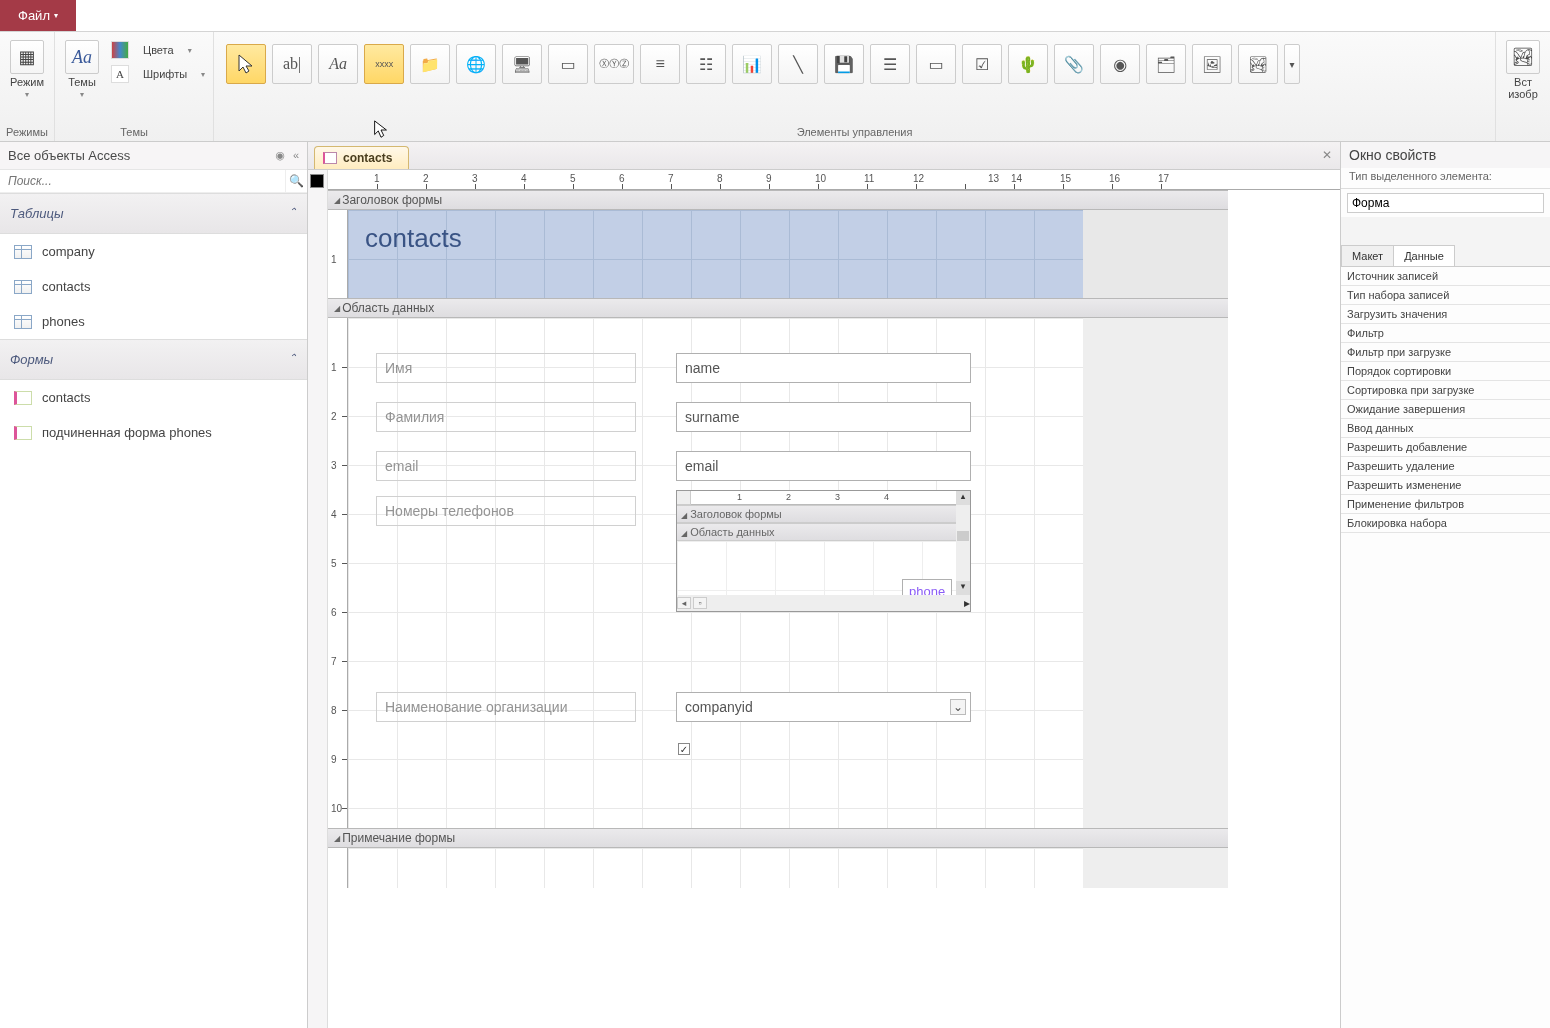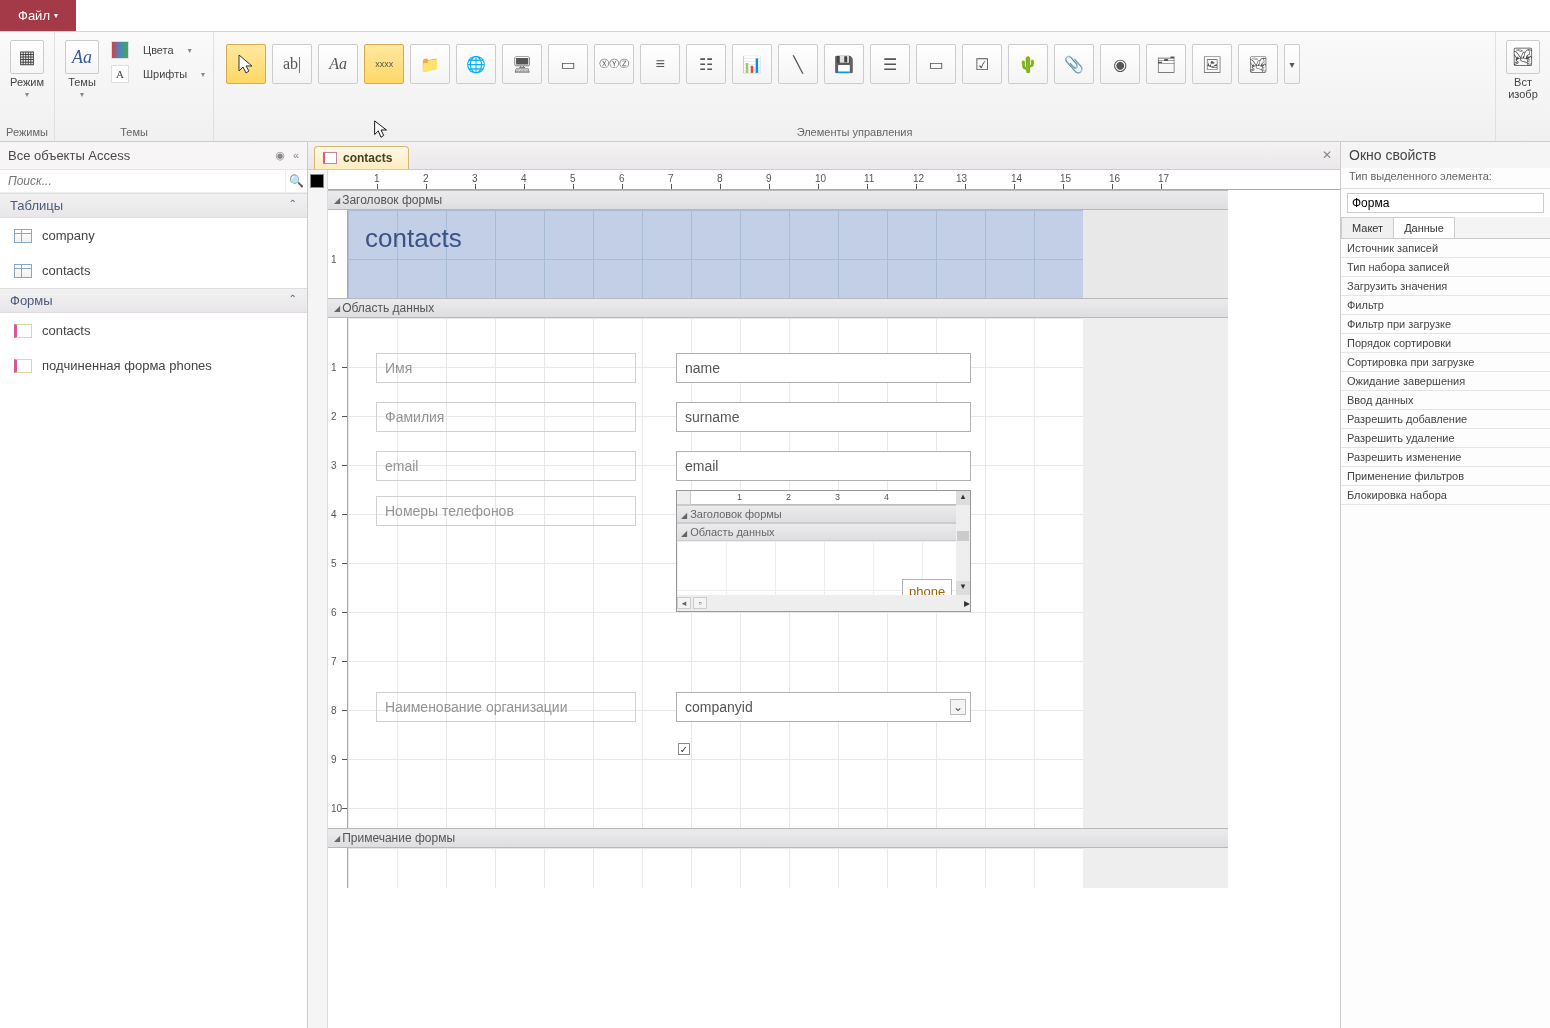--- a/index.html
+++ b/index.html
@@ -31,21 +31,21 @@
   .body-area { display: flex; height: calc(1028px - 32px - 110px); }
 
   
   .nav-pane { width: 308px; border-right: 1px solid #ccc; background: #fff; display:flex; flex-direction:column; }
   .nav-header { display:flex; align-items:center; justify-content:space-between; padding: 4px 8px; border-bottom: 1px solid #e6e6e6; background: #f7f5f6; height: 28px; text-align: right;}
   .nav-title { font-size: 13px; color:#4a4a4a; }
   .nav-hdr-icons { display:flex; gap:8px; color:#888; font-size: 11px;}
   .nav-search { display:flex; border-bottom: 1px solid #eee; }
   .nav-search input { flex:1; border:none; padding: 4px 8px; font-size: 12px; font-style: italic; color:#999; outline:none;}
   .nav-search .sbtn { width: 22px; border-left:1px solid #eee; display:flex;align-items:center;justify-content:center;color:#888;font-size:12px;cursor:pointer;}
-  .nav-section-hdr { background: linear-gradient(#f2f1f2,#e8e6e8); border-top:1px solid #ddd; border-bottom:1px solid #ddd; padding: 4px 10px; font-size: 13px; color:#4d5a7d; display:flex; justify-content:space-between; align-items:flex-start;}
+  .nav-section-hdr { background: linear-gradient(#f2f1f2,#e8e6e8); border-top:1px solid #ddd; border-bottom:1px solid #ddd; padding: 12px 10px; font-size: 13px; color:#4d5a7d; display:flex; justify-content:space-between; align-items:flex-start;font-style:italic;}
   .nav-item { display:flex; align-items:center; gap:10px; padding: 10px 14px; font-size: 13px; color:#444; cursor:pointer; }
   .nav-item .ni { width: 18px; height: 14px; }
   .ico-table { background: linear-gradient(#fff,#f0f0f0); border:1px solid #8aa7c7; position:relative;}
   .ico-table::before { content:""; position:absolute; top:3px; left:0; right:0; height:1px; background:#8aa7c7;}
   .ico-table::after { content:""; position:absolute; top:0; bottom:0; left:6px; width:1px; background:#8aa7c7;}
   .ico-form { background: #fff; border:1px solid #cda; border-left:3px solid #d59;}
   
   
   .design-area { flex:1; background: #fff; display:flex; flex-direction:column; position: relative;}
   .tab-strip { background: linear-gradient(#f4f2f3,#eae8ea); border-bottom: 1px solid #ccc; height: 28px; display:flex; align-items:flex-end; padding-left: 6px; position:relative;}
@@ -84,33 +84,33 @@
 
   
   .subform { position:absolute; border: 1px solid #999; background:#fff; width: 295px; }
   .subform .sf-scroll-v { position:absolute; right:0; top:0; bottom:16px; width:14px; background:#eee;}
   .subform .sf-scroll-v .thumb { position:absolute; top:40px; left:1px; right:1px; height:10px; background:#ccc;}
   .subform .sf-scroll-v .arr-up,.subform .sf-scroll-v .arr-dn{position:absolute;left:0;right:0;height:14px;background:#ddd;text-align:center;font-size:9px;}
   .sf-scroll-v .arr-up{top:0}.sf-scroll-v .arr-dn{bottom:0}
   .subform .sf-scroll-h { position:absolute; left:0; right:0; bottom:0; height:16px; background:#eee; display:flex; align-items:center;}
   .sf-inner-section { background:linear-gradient(#ebeaec,#dedde0); border-top:1px solid #ccc;border-bottom:1px solid #ccc; font-size:11px; color:#666; padding:2px 4px;}
   .sf-grid { position:relative; height: 70px; background-image: linear-gradient(#eee 1px,transparent 1px),linear-gradient(90deg,#eee 1px,transparent 1px); background-size:49px 49px;}
-  .sf-field { position:absolute; border:1px solid #b0b0b0; background:#fff; padding:4px 6px; font-size:13px; color:#a16207;}
+  .sf-field { position:absolute; border:1px solid #b0b0b0; background:#fff; padding:4px 6px; font-size:13px; color:#8b5cf6;}
   .sf-ruler { height:14px; background:#fff; border-bottom:1px solid #bbb; font-size:9px; color:#555; position:relative;}
   .sf-ruler span{position:absolute;top:1px;}
   .sf-corner{position:absolute;top:0;left:0;width:14px;height:14px;background:#eee;border-right:1px solid #ccc;border-bottom:1px solid #ccc;}
 
   
   .prop-pane { width: 210px; border-left: 1px solid #ccc; background: #fdfdfd; display:flex; flex-direction:column; overflow:hidden;}
   .prop-hdr { padding: 5px 8px; font-size: 14px; color:#444; background:#f6f5f6; }
   .prop-sub { padding: 2px 8px 6px; font-size: 11px; color:#666; border-bottom:1px solid #ddd;}
   .prop-sel { padding: 4px 6px;}
   .prop-sel input { width:100%; border:1px solid #ccc; padding:2px 4px; font-size:12px;}
   .prop-tabs { display:flex; border-bottom:1px solid #ccc; background:#f4f4f4;}
-  .prop-tab { padding:4px 10px; font-size:11px; border:1px solid #ccc; border-bottom:none; background:#fff; margin-right:-1px; cursor:pointer;}
+  .prop-tab { padding:4px 10px; font-size:11px; border:1px solid #ccc; border-bottom:none; background:#fff; margin-right:-1px; cursor:pointer;margin-top:28px;}
   .prop-tab.inactive{background:#f0f0f0;}
   .prop-list { flex:1; overflow:auto;}
   .prop-row { display:flex; border-bottom:1px solid #e4e4e4; font-size:11px;}
   .prop-row .k { padding:3px 6px; color:#444; white-space:nowrap; overflow:hidden;}
 
   .cursor-svg { position:absolute; top: 88px; left: 372px; width:18px; height:20px; pointer-events:none; z-index:500;}
 
   .hscroll-nav{display:flex;align-items:center;gap:2px;}
   .hscroll-nav .hb{width:14px;height:12px;border:1px solid #ccc;background:#f4f4f4;font-size:9px;text-align:center;line-height:10px;color:#666;}
 </style>
@@ -228,20 +228,24 @@
       <span style="font-size:10px;">⌃</span>
     </div>
     <div id="nav-tables">
         <div class="nav-item">
           <span class="ni ico-table"></span>
           <span>company</span>
         </div>
         <div class="nav-item">
           <span class="ni ico-table"></span>
           <span>contacts</span>
+        </div>
+        <div class="nav-item">
+          <span class="ni ico-table"></span>
+          <span>phones</span>
         </div>
       </div>
     <div class="nav-section-hdr">
       <span>Формы</span>
       <span style="font-size:10px;">⌃</span>
     </div>
     <div id="nav-forms">
         <div class="nav-item">
           <span class="ni ico-form"></span>
           <span>contacts</span>
@@ -285,21 +289,21 @@
             <span style="left: 389px;">8</span>
             <div class="tick-h" style="left: 392px;"></div>
             <span style="left: 438px;">9</span>
             <div class="tick-h" style="left: 441px;"></div>
             <span style="left: 487px;">10</span>
             <div class="tick-h" style="left: 490px;"></div>
             <span style="left: 536px;">11</span>
             <div class="tick-h" style="left: 539px;"></div>
             <span style="left: 585px;">12</span>
             <div class="tick-h" style="left: 588px;"></div>
-            <span style="left: 628px;">13</span>
+            <span style="left: 660px;">13</span>
             <div class="tick-h" style="left: 637px;"></div>
             <span style="left: 683px;">14</span>
             <div class="tick-h" style="left: 686px;"></div>
             <span style="left: 732px;">15</span>
             <div class="tick-h" style="left: 735px;"></div>
             <span style="left: 781px;">16</span>
             <div class="tick-h" style="left: 784px;"></div>
             <span style="left: 830px;">17</span>
             <div class="tick-h" style="left: 833px;"></div>
           </div>

